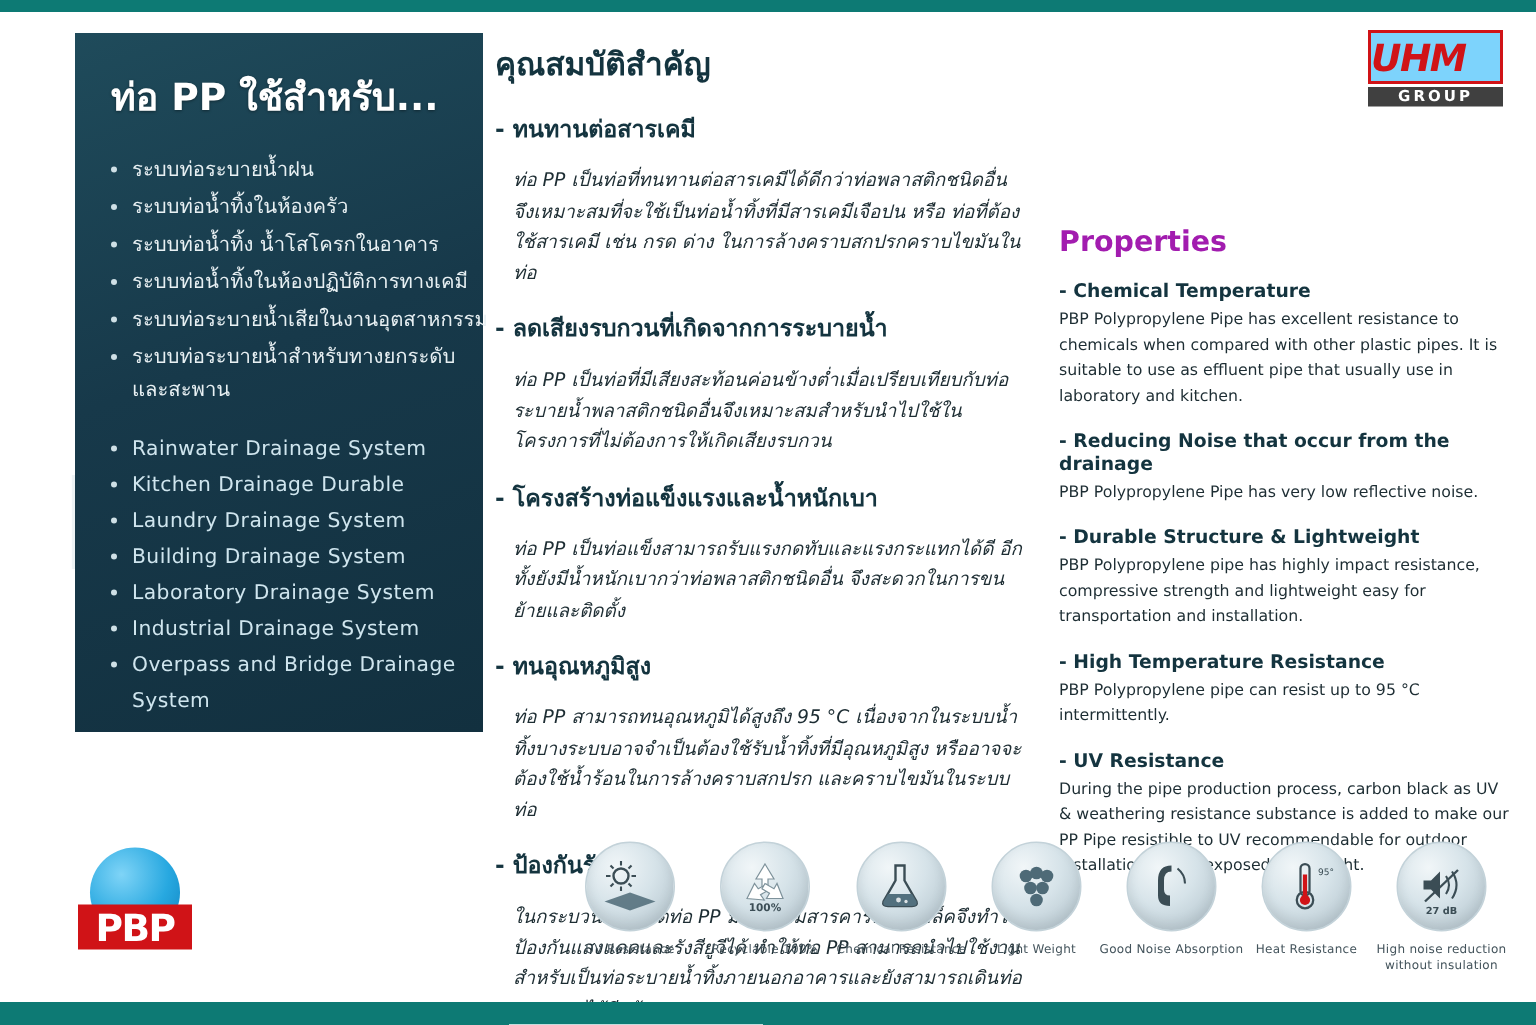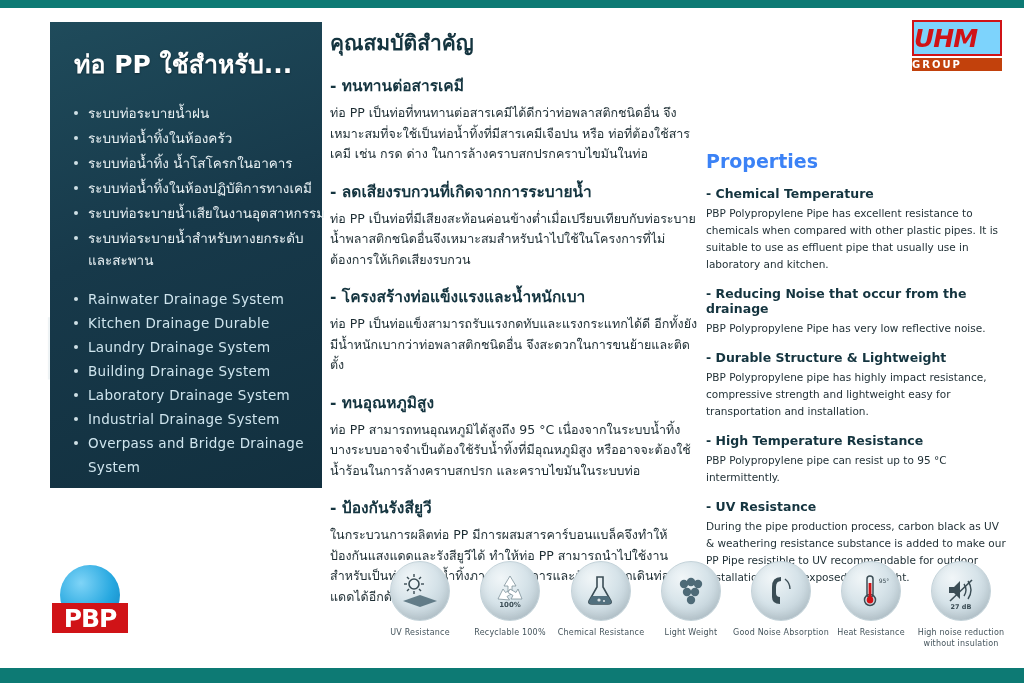--- a/index.html
+++ b/index.html
@@ -61,46 +61,47 @@
   
   .mid-col{position:absolute;left:330px;top:26px;width:368px;}
   .mid-title{
     font-size:21px;font-weight:bold;color:#14343f;margin:0 0 10px 0;
   }
   .mid-head{
     font-size:15.5px;font-weight:bold;color:#14343f;margin:14px 0 5px 0;
   }
   .mid-head:first-of-type{margin-top:4px;}
   .mid-body{
-    font-size:12.5px;line-height:20.5px;color:#1d2d33;margin:0;
+    font-size:12.5px;line-height:20.5px;color:#1d2d33;margin:12px;
     text-align:left;
+    font-style:italic;
   }
 
   
   .right-col{position:absolute;left:706px;top:150px;width:300px;}
-  .right-title{font-size:19px;font-weight:bold;color:#3b82f6;margin:0 0 14px 0;}
+  .right-title{font-size:19px;font-weight:bold;color:#a21caf;margin:0 0 14px 0;}
   .right-head{font-size:12.5px;font-weight:bold;color:#14343f;margin:13px 0 4px 0;}
   .right-head:first-of-type{margin-top:0;}
   .right-body{font-size:10.5px;line-height:17px;color:#1d2d33;margin:0;}
 
   
   .uhm-logo{
     position:absolute;right:22px;top:20px;width:90px;height:52px;
   }
   .uhm-box{
     width:90px;height:36px;border:2px solid #d01317;box-sizing:border-box;
     background:#7dd3fc;display:flex;align-items:center;justify-content:flex-start;font-style:italic;
   }
   .uhm-text{
     font-size:25px;font-weight:bold;color:#d01317;letter-spacing:-1px;
     font-family:"DejaVu Sans",sans-serif;line-height:1;
   }
   .uhm-group{
-    margin-top:2px;background:#c2410c;color:#fff;font-size:10px;font-weight:bold;
-    letter-spacing:2px;width:90px;box-sizing:border-box;padding:1px 0;
+    margin-top:2px;background:#404040;color:#fff;font-size:10px;font-weight:bold;
+    letter-spacing:2px;text-align:center;width:90px;box-sizing:border-box;padding:1px 0;
   }
 
   
   .pbp-logo{position:absolute;left:52px;top:565px;width:76px;height:80px;}
   .pbp-circle{
     position:absolute;left:8px;top:0;width:60px;height:60px;border-radius:50%;
     background:radial-gradient(circle at 35% 30%,#7fd4f7 0%,#27a8e0 55%,#0e7fbd 100%);
   }
   .pbp-bar{
     position:absolute;left:0;top:38px;width:76px;height:30px;background:#d01317;

